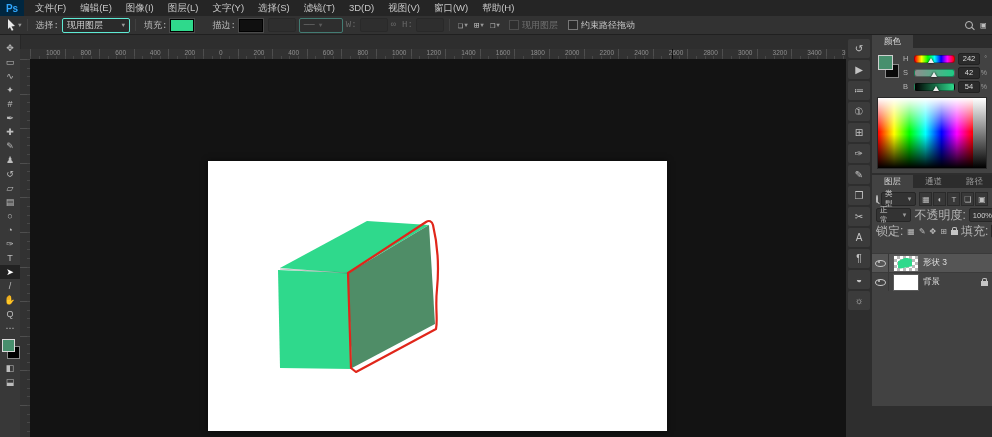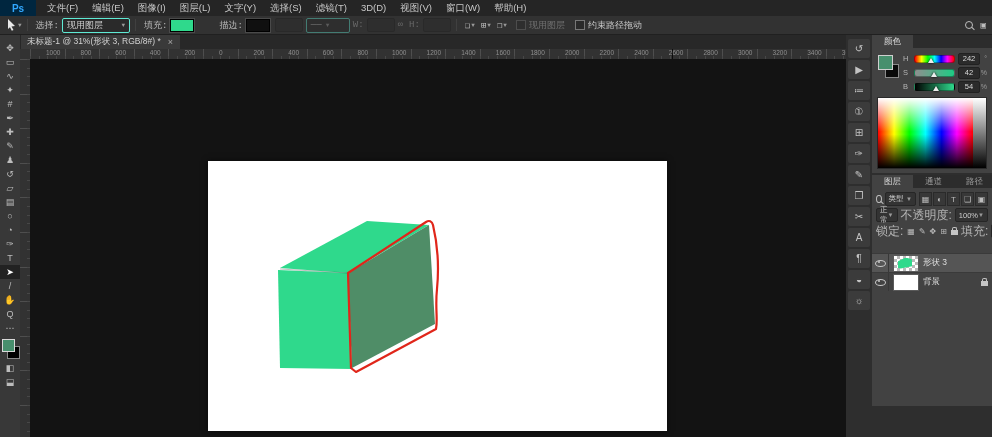--- a/index.html
+++ b/index.html
@@ -1,20 +1,20 @@
 <!DOCTYPE html>
 <html><head>
 <meta charset="utf-8">
 <style>
   html,body{margin:0;padding:0;background:#1a1a1a;font-family:"Liberation Sans","DejaVu Sans",sans-serif;}
   #app{position:relative;width:992px;height:437px;background:#2e2e2e;overflow:hidden;font-size:9px;color:#c8c8c8;}
 
   
   .menubar{position:absolute;left:0;top:0;right:0;height:16px;background:#252525;display:flex;align-items:center;z-index:5;}
-  .ps-logo{width:36px;height:16px;background:#00263f;color:#31a8ff;font-weight:bold;font-size:10px;display:flex;align-items:center;justify-content:center;margin-right:4px;}
+  .ps-logo{width:24px;height:16px;background:#00263f;color:#31a8ff;font-weight:bold;font-size:10px;display:flex;align-items:center;justify-content:center;margin-right:4px;}
   .menu-item{padding:0 7px;font-size:9.5px;color:#c8c8c8;line-height:16px;white-space:nowrap;cursor:default;}
 
   
   .optionsbar{position:absolute;left:0;top:16px;right:0;height:18px;background:#323232;border-bottom:1px solid #202020;display:flex;align-items:center;z-index:4;font-size:9px;font-family:Liberation Mono, monospace;}
   .ob-sep{width:1px;height:12px;background:#404040;margin:0 5px;}
   .ob-label{color:#b9b9b9;margin:0 3px;white-space:nowrap;}
   .dd{background:#2a2a2a;border:1px solid #5eead4;border-radius:2px;height:13px;display:flex;align-items:center;padding:0 4px;gap:4px;color:#cfcfcf;}
   .caret{font-size:6px;color:#9a9a9a;}
   .swatch{width:22px;height:11px;border:1px solid #000;box-shadow:0 0 0 1px #4a4a4a;}
   .stroke-swatch{background:#101010;}
@@ -79,21 +79,21 @@
   .unit{width:7px;font-size:7px;color:#9a9a9a;text-align:right;flex:none;}
   .spectrum-wrap{display:flex;height:70px;margin-top:5px;border:1px solid #2a2a2a;}
   .spectrum{flex:1;background:
      linear-gradient(to bottom,rgba(255,255,255,1) 0%,rgba(255,255,255,0) 48%,rgba(0,0,0,0) 52%,rgba(0,0,0,1) 100%),
      linear-gradient(to right,#f00,#ff0 17%,#0f0 33%,#0ff 50%,#00f 67%,#f0f 83%,#f00);}
   .ramp{width:13px;background:linear-gradient(to bottom,#ffffff,#000000);}
 
   .layers-panel{margin-top:2px;}
   .layers-body{background:#424242;padding-top:3px;min-height:215px;}
   .lp-row{display:flex;align-items:center;height:16px;padding:0 4px;gap:3px;}
-  .mini-dd{background:#333333;border:1px solid #262626;border-radius:2px;height:12px;display:flex;align-items:center;padding:0 3px;gap:0;color:#cfcfcf;font-size:7.5px;}
+  .mini-dd{background:#333333;border:1px solid #262626;border-radius:2px;height:12px;display:flex;align-items:center;padding:0 3px;gap:14px;color:#cfcfcf;font-size:7.5px;}
   .mini-icon{width:11px;height:12px;background:#383838;border:1px solid #2a2a2a;display:flex;align-items:center;justify-content:center;color:#bdbdbd;font-size:8px;}
   .lp-text{font-size:12px;color:#b5b5b5;white-space:nowrap;}
   .lock-glyph{color:#bdbdbd;font-size:8px;margin:0 1px;}
   .lock-icon{width:7px;height:5px;background:#c5c5c5;position:relative;margin-top:3px;flex:none;}
   .lock-icon::before{content:"";position:absolute;top:-3px;left:1px;width:3px;height:2px;border:1px solid #c5c5c5;border-bottom:none;border-radius:2px 2px 0 0;}
   .layer-row{display:flex;align-items:center;height:18px;gap:4px;padding-right:4px;border-top:1px solid #3a3a3a;}
   .layer-row.selected{background:#555555;}
   .eye-cell{width:16px;height:18px;display:flex;align-items:center;justify-content:center;border-right:1px solid #383838;flex:none;}
   .eye-icon{width:9px;height:5px;border:1px solid #c8c8c8;border-radius:50%;position:relative;}
   .eye-icon::after{content:"";position:absolute;left:2.5px;top:0.5px;width:2px;height:2px;background:#c8c8c8;border-radius:50%;}
@@ -133,21 +133,21 @@
     </div>
     <div class="ob-sep"></div>
     <span class="ob-label">选择:</span>
     <div class="dd" style="width:58px">
       <span style="flex:1">现用图层</span>
       <span class="caret">▼</span>
     </div>
     <div class="ob-sep"></div>
     <span class="ob-label">填充:</span>
     <div class="swatch" style="background: rgb(47, 217, 140);"></div>
-    <span class="ob-label" style="margin-left:25px">描边:</span>
+    <span class="ob-label" style="margin-left:18px">描边:</span>
     <div class="swatch stroke-swatch" style="background: rgb(16, 16, 16);"></div>
     <div class="field disabled" style="margin-left:5px"></div>
     <div class="dd disabled" style="width:34px;margin-left:3px">
       <span>——</span>
         <span class="caret">▼</span>
     </div>
     <div class="disabled" style="display:flex;align-items:center">
       <span class="ob-label">W:</span>
       <div class="field"></div>
       <span class="ob-label">∞</span>
@@ -176,26 +176,20 @@
     <div style="display:flex;align-items:center;margin-left:10px">
       <span class="cb"></span>
       <span>约束路径拖动</span>
     </div>
     <div class="ob-right">
       <span class="search-icon"></span>
       <span style="color:#bdbdbd;font-size:9px">▣</span>
     </div>
   </div>
 
-  <div class="tabbar">
-    <div class="doctab">
-      <span>未标题-1 @ 31%(形状 3, RGB/8#) *</span>
-      <span class="tab-close">×</span>
-    </div>
-  </div>
 
   <div class="toolbar">
     <div style="display:flex;flex-direction:column;margin-top:6px">
         <div class="tool">✥</div>
         <div class="tool">▭</div>
         <div class="tool">∿</div>
         <div class="tool">✦</div>
         <div class="tool">#</div>
         <div class="tool">✒</div>
         <div class="tool">✚</div>

